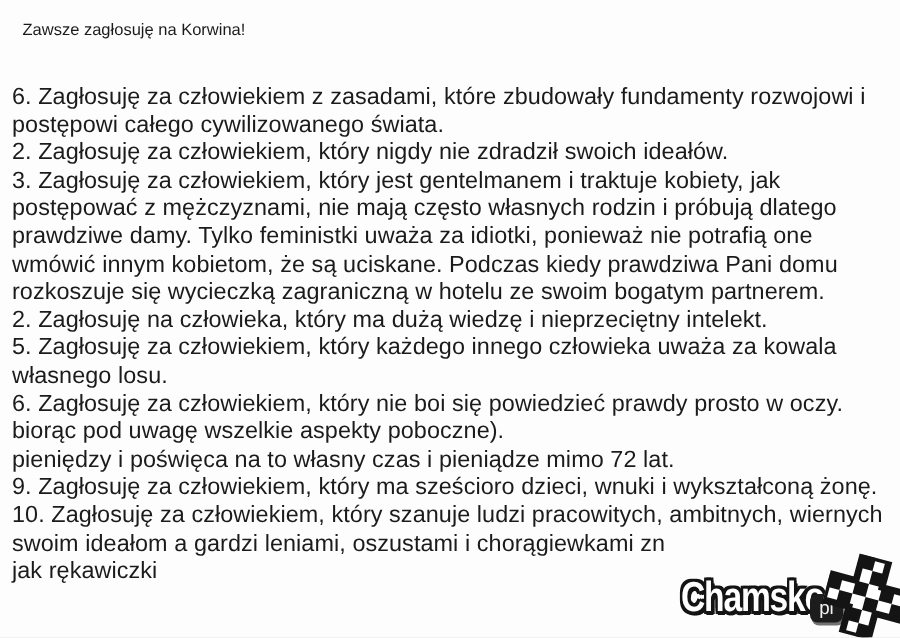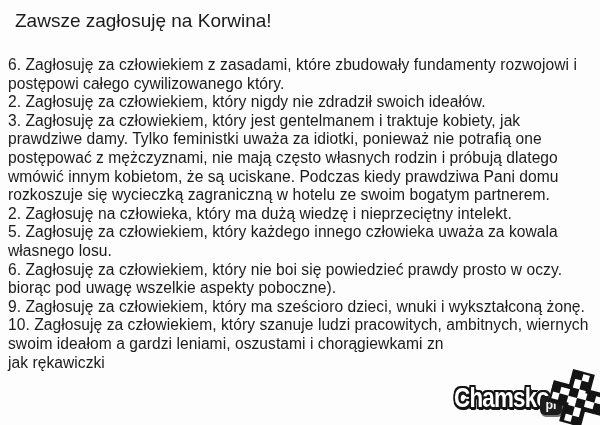--- a/index.html
+++ b/index.html
@@ -7,21 +7,21 @@
     position:relative;
     width:600px;height:425px;
     background:#fdfdfd;
     overflow:hidden;
     font-family:"Liberation Sans","DejaVu Sans",sans-serif;
     color:#1b1b1b;
     box-sizing:border-box;
   }
   .title{
     position:absolute;left:15px;top:11px;
-    font-size:19px;line-height:19px;
+    font-size:11px;line-height:19px;
     white-space:nowrap;
   }
   .text-body{
     position:absolute;left:8px;top:56px;
     font-size:15.6px;line-height:18.6px;
     white-space:nowrap;
     letter-spacing:0.05px;
   }
   .text-line{height:18.6px;}
   
@@ -38,51 +38,52 @@
       -2px  0   0 #141414, 2px  0   0 #141414,
       -2px  2px 0 #141414, 0  2px 0 #141414, 2px 2px 0 #141414,
        0    3px 0 #141414, 2px 3px 0 #141414, 3px 2px 0 #141414;
   }
   .wm-pl{
     position:absolute;left:540px;top:396px;
     width:22px;height:19px;
     background:#1c1c1c;
     border-radius:5px;
     color:#f2f2f2;
-    font-size:12.5px;font-weight:700;
+    font-size:12.5px;font-weight:400;
     line-height:19px;text-align:center;
     box-shadow:1px 2px 0 rgba(0,0,0,.55);
   }
   .wm-cross{
     position:absolute;left:550px;top:371px;
     width:54px;height:54px;
     transform:rotate(15deg);
   }
 </style>
 </head>
 <body>
 
 <div class="page">
 
   <div class="title">Zawsze zagłosuję na Korwina!</div>
 
   <div class="text-body">
     <div class="text-line">6. Zagłosuję za człowiekiem z zasadami, które zbudowały fundamenty rozwojowi i</div>
-    <div class="text-line">postępowi całego cywilizowanego który.</div>
+    <div class="text-line">postępowi całego cywilizowanego świata.</div>
     <div class="text-line">2. Zagłosuję za człowiekiem, który nigdy nie zdradził swoich ideałów.</div>
     <div class="text-line">3. Zagłosuję za człowiekiem, który jest gentelmanem i traktuje kobiety, jak</div>
+    <div class="text-line">postępować z mężczyznami, nie mają często własnych rodzin i próbują dlatego</div>
     <div class="text-line">prawdziwe damy. Tylko feministki uważa za idiotki, ponieważ nie potrafią one</div>
-    <div class="text-line">postępować z mężczyznami, nie mają często własnych rodzin i próbują dlatego</div>
     <div class="text-line">wmówić innym kobietom, że są uciskane. Podczas kiedy prawdziwa Pani domu</div>
     <div class="text-line">rozkoszuje się wycieczką zagraniczną w hotelu ze swoim bogatym partnerem.</div>
     <div class="text-line">2. Zagłosuję na człowieka, który ma dużą wiedzę i nieprzeciętny intelekt.</div>
     <div class="text-line">5. Zagłosuję za człowiekiem, który każdego innego człowieka uważa za kowala</div>
     <div class="text-line">własnego losu.</div>
     <div class="text-line">6. Zagłosuję za człowiekiem, który nie boi się powiedzieć prawdy prosto w oczy.</div>
     <div class="text-line">biorąc pod uwagę wszelkie aspekty poboczne).</div>
+    <div class="text-line">pieniędzy i poświęca na to własny czas i pieniądze mimo 72 lat.</div>
     <div class="text-line">9. Zagłosuję za człowiekiem, który ma sześcioro dzieci, wnuki i wykształconą żonę.</div>
     <div class="text-line">10. Zagłosuję za człowiekiem, który szanuje ludzi pracowitych, ambitnych, wiernych</div>
     <div class="text-line">swoim ideałom a gardzi leniami, oszustami i chorągiewkami zn</div>
     <div class="text-line">jak rękawiczki</div>
   </div>
 
   <div>
     <div class="wm-brand">Chamsko</div>
     <div class="wm-pl">pl</div>
     <svg class="wm-cross" viewBox="0 0 48 48" xmlns="http://www.w3.org/2000/svg">

